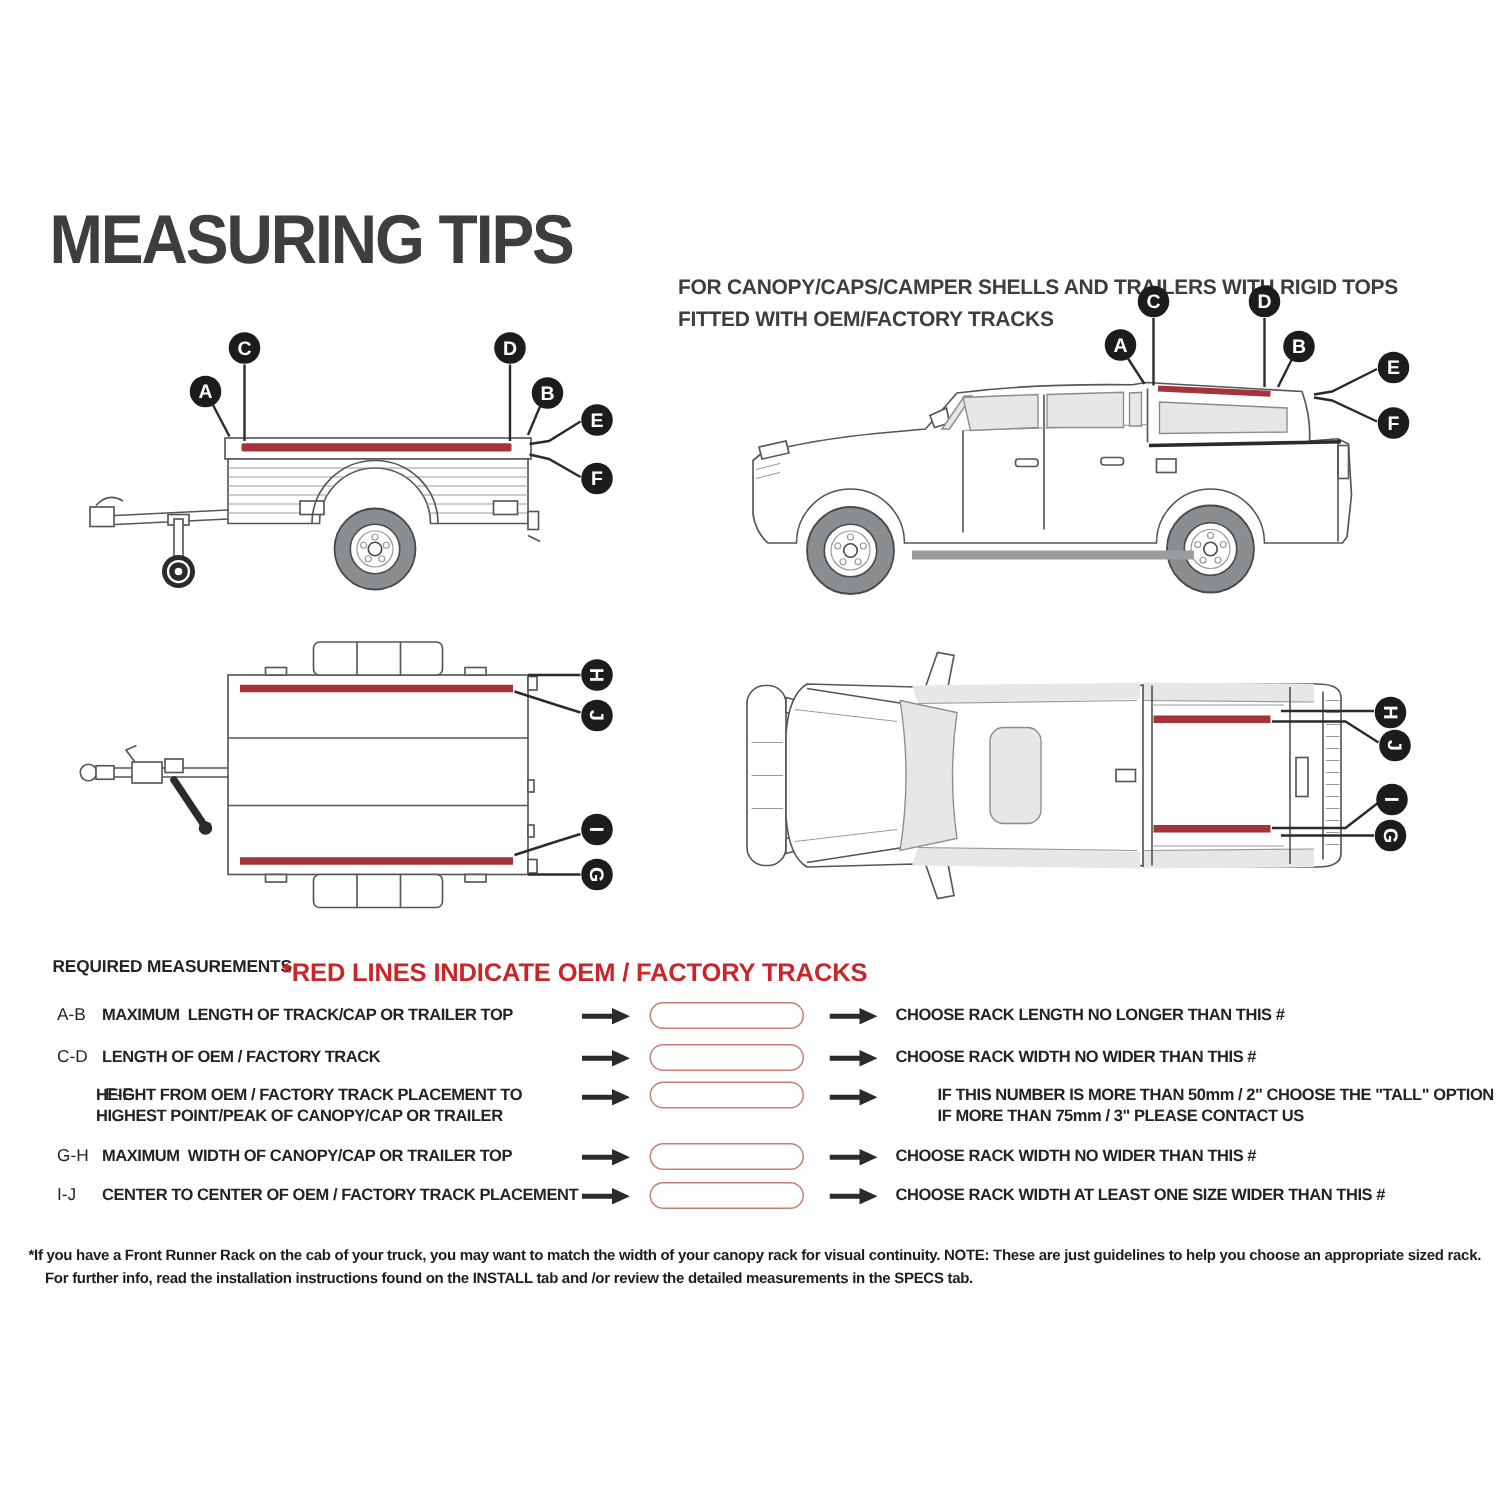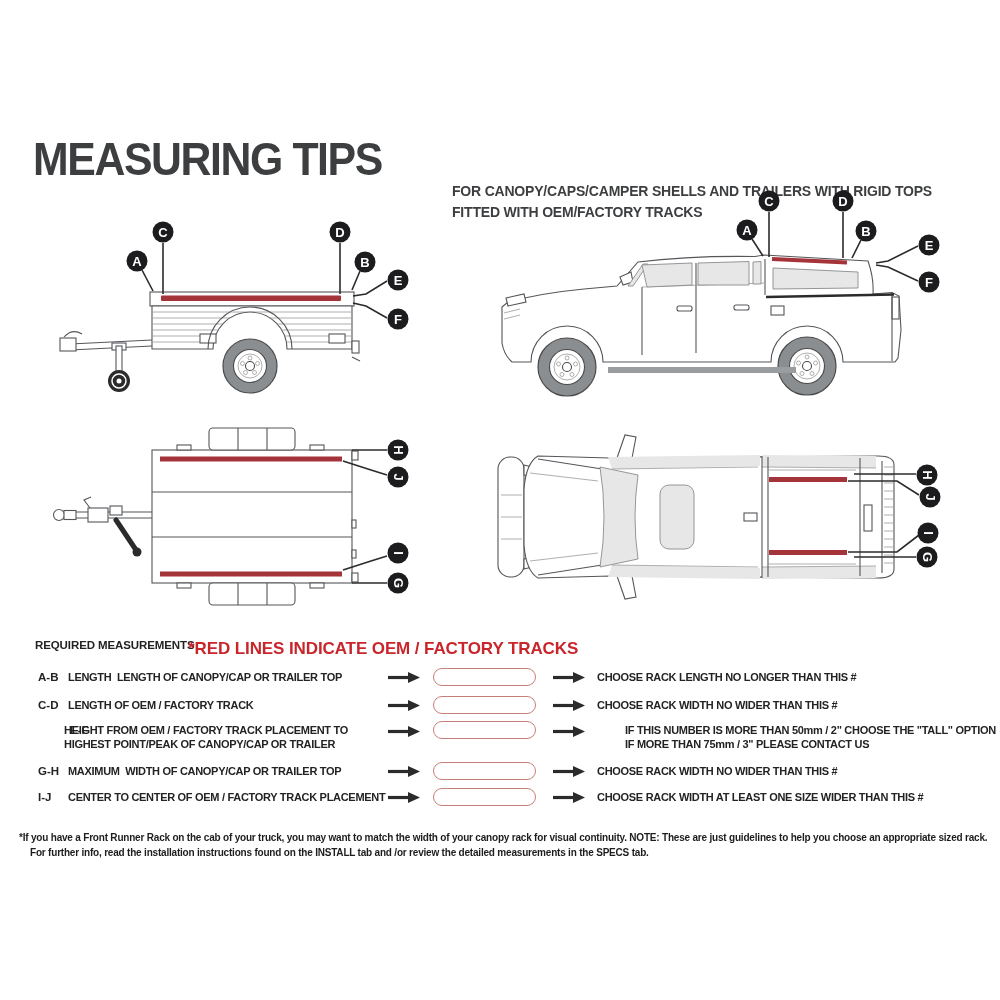--- a/index.html
+++ b/index.html
@@ -11,21 +11,21 @@
   .title{
     left:33px;top:134px;font-size:46px;font-weight:bold;color:#3d3e40;
     letter-spacing:-1.5px;transform:scaleX(.93);transform-origin:left top;line-height:50px;
   }
   .subtitle{
     left:452px;top:145px;font-size:14px;font-weight:bold;color:#3d3e40;
     line-height:20.5px;letter-spacing:-0.2px;white-space:pre-wrap;margin-top:36px;
   }
   .legend-required{left:35px;top:639px;font-size:11.5px;font-weight:bold;letter-spacing:-0.1px;color:#232323;}
   .legend-note{left:188px;top:639px;font-size:17px;font-weight:bold;letter-spacing:-0.1px;color:#c9262c;}
-  .mkey{font-size:11.5px;font-weight:bold;color:#232323;letter-spacing:0;}
+  .mkey{font-size:11.5px;font-weight:normal;color:#232323;letter-spacing:0;}
   .mdesc{font-size:11px;font-weight:bold;color:#232323;letter-spacing:-0.3px;line-height:13.5px;width:318px;white-space:pre-wrap;}
   .mres{font-size:11px;font-weight:bold;color:#232323;letter-spacing:-0.3px;line-height:13.5px;width:400px;white-space:pre-wrap;}
   .pill{
     width:101px;height:16px;border:1.6px solid #c87e78;border-radius:11px;background:#fff;
   }
   .footnote{
     left:19px;top:830px;width:964px;font-size:10px;font-weight:bold;color:#1d1d1f;
     line-height:15px;letter-spacing:-0.2px;padding-left:11px;text-indent:-11px;
   }
   svg{display:block;}
@@ -317,21 +317,21 @@
       <circle class="marker-circle" cx="437" cy="132" r="10.5"></circle>
       <text class="marker-letter" x="437" y="136.5" transform="rotate(90 437 132)">G</text>
     </g>
 </svg>
 
 <div class="abs legend-required">REQUIRED MEASUREMENTS</div>
 <div class="abs legend-note">*RED LINES INDICATE OEM / FACTORY TRACKS</div>
 
 <div>
   <div class="abs mkey" style="left:38px;top:671px;">A-B</div>
-  <div class="abs mdesc" style="left:68px;top:671px;">LENGTH  LENGTH OF CANOPY/CAP OR TRAILER TOP</div>
+  <div class="abs mdesc" style="left:68px;top:671px;">MAXIMUM  LENGTH OF TRACK/CAP OR TRAILER TOP</div>
   <svg class="abs" style="left:388px;top:672px;" width="32" height="11">
       <line x1="0" y1="5.5" x2="21" y2="5.5" stroke="#2b2b2b" stroke-width="3.2"></line>
       <polygon points="20,0 32,5.5 20,11" fill="#2b2b2b"></polygon>
     </svg>
   <div class="abs pill" style="left:433px;top:668px;"></div>
   <svg class="abs" style="left:553px;top:672px;" width="32" height="11">
       <line x1="0" y1="5.5" x2="21" y2="5.5" stroke="#2b2b2b" stroke-width="3.2"></line>
       <polygon points="20,0 32,5.5 20,11" fill="#2b2b2b"></polygon>
     </svg>
   <div class="abs mres" style="left:597px;top:671px;">CHOOSE RACK LENGTH NO LONGER THAN THIS #</div>

